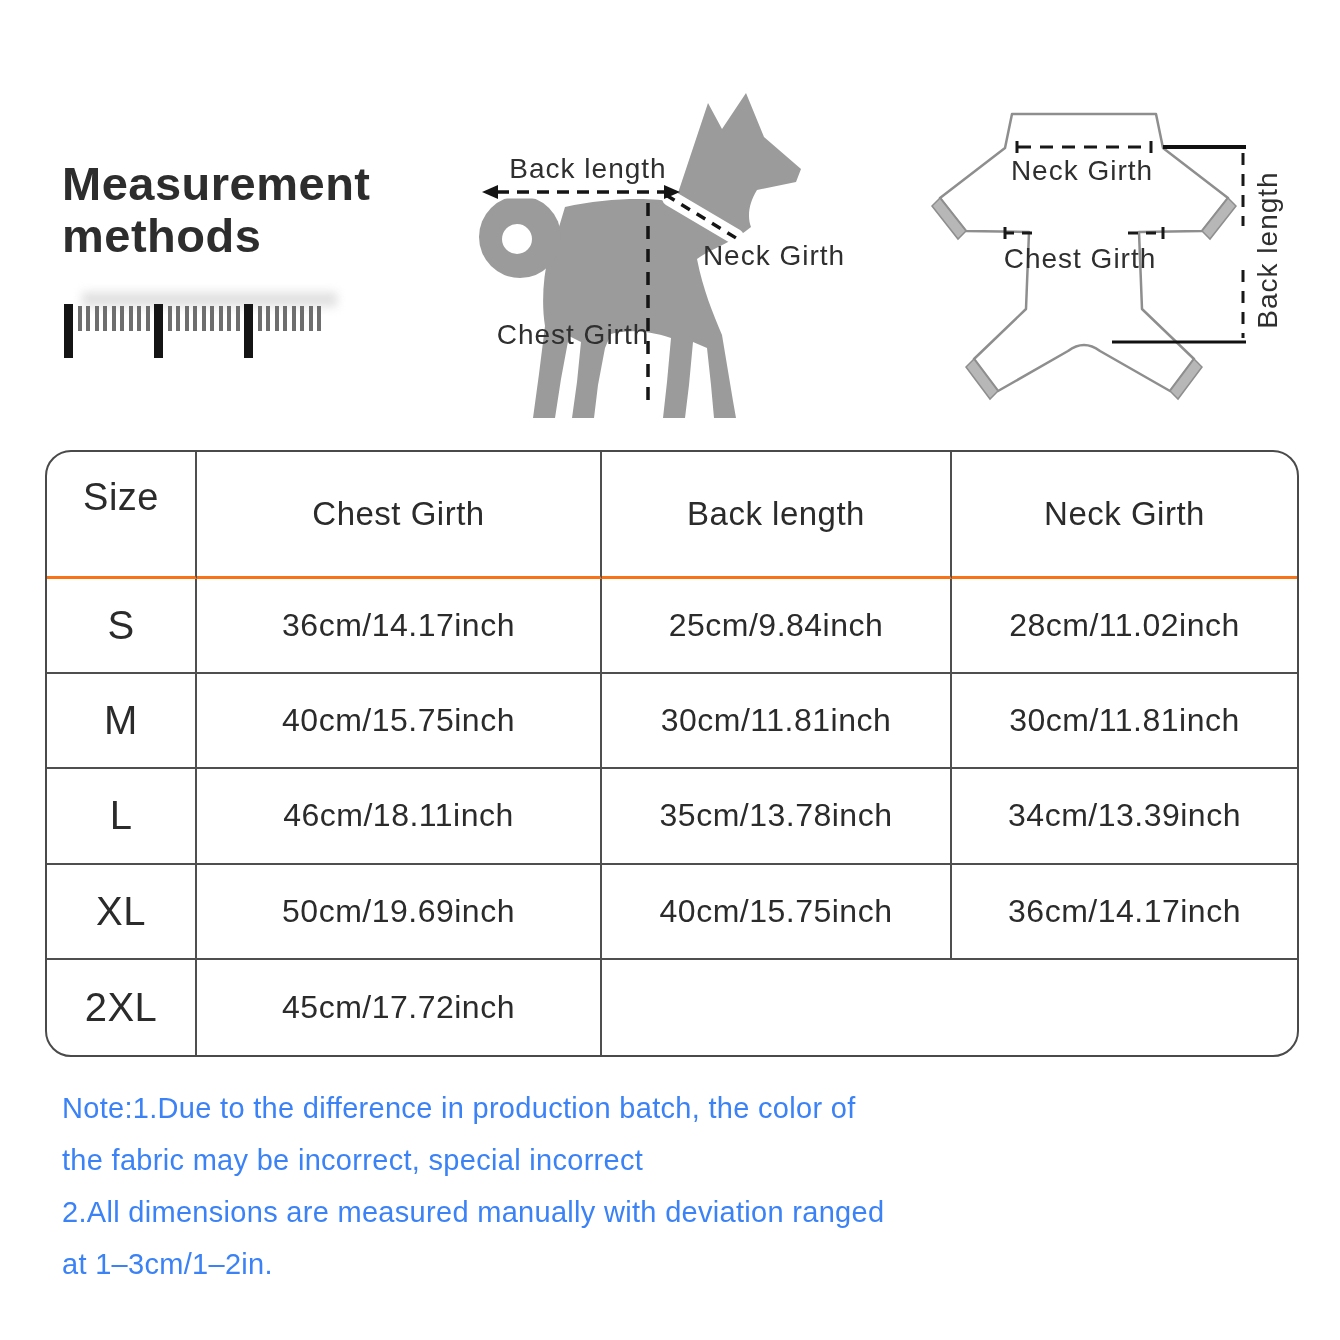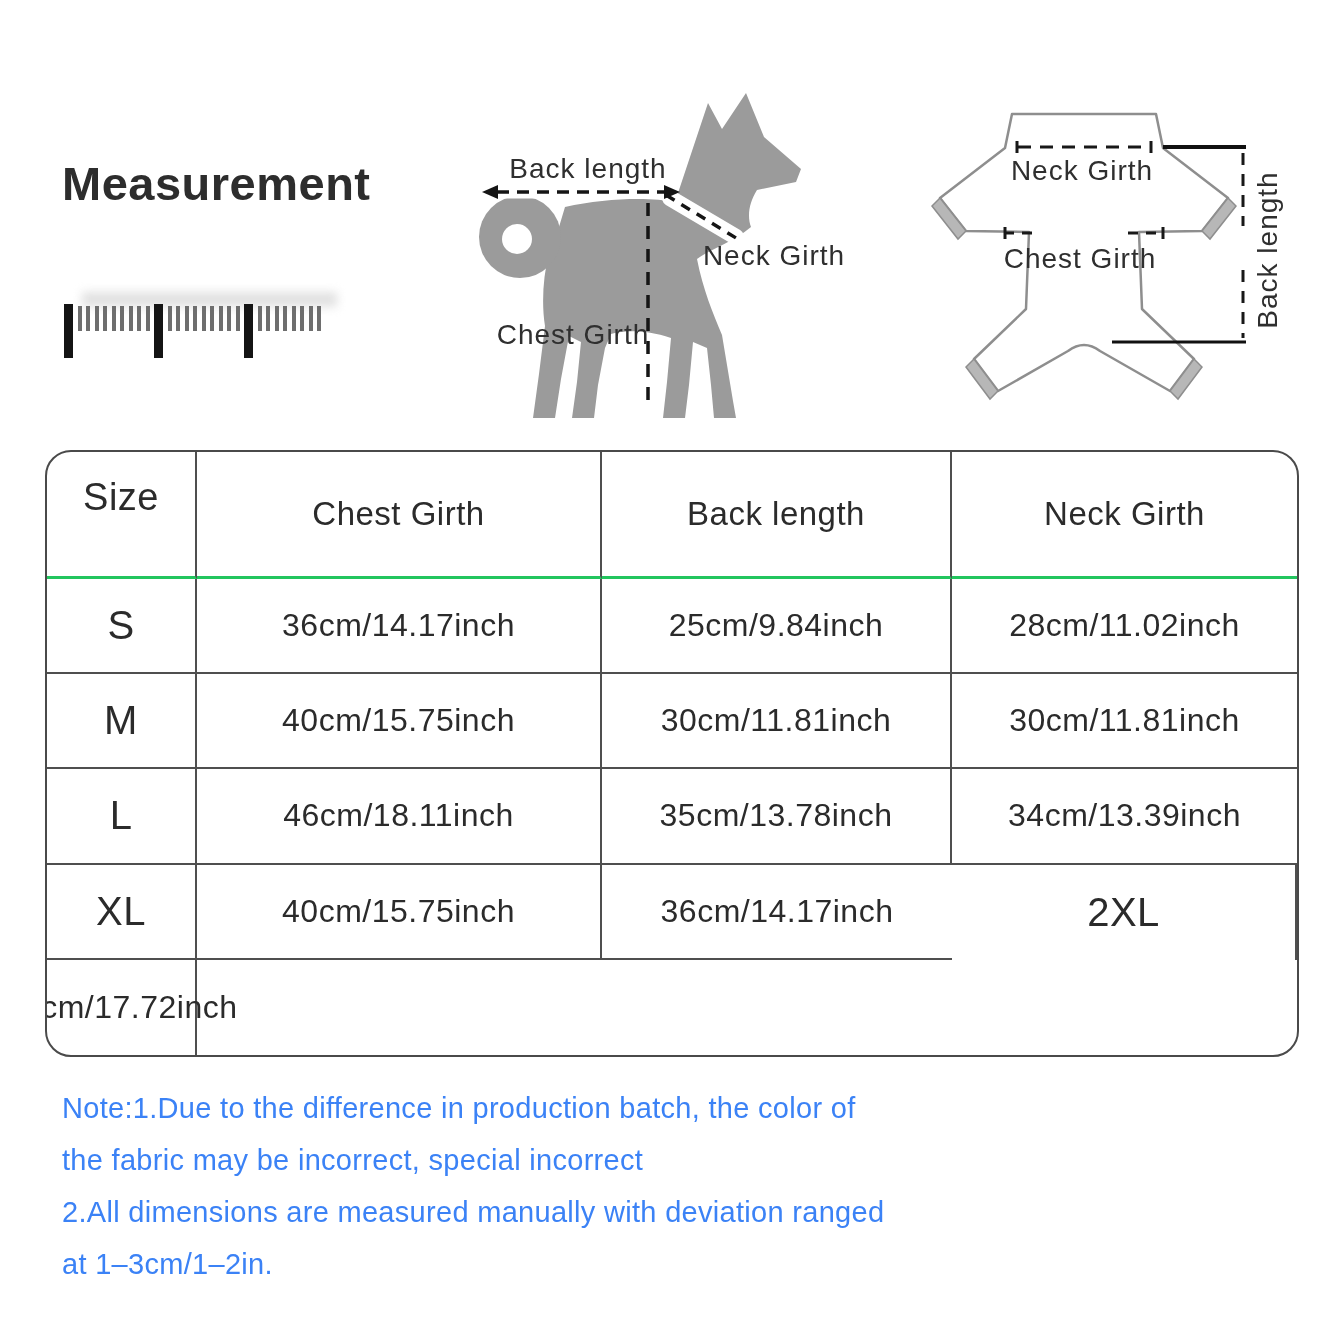--- a/index.html
+++ b/index.html
@@ -27,35 +27,36 @@
     position:absolute;left:45px;top:450px;width:1250px;height:603px;
     border:2.5px solid #4a4a4a;border-radius:26px;overflow:hidden;
     display:grid;grid-template-columns:150px 405px 350px 1fr;
     grid-template-rows:127px repeat(5,1fr);background:#fff;
   }
   .cell{display:flex;align-items:center;justify-content:center;
         border-right:2px solid #4f4f4f;border-bottom:2px solid #4f4f4f;
         font-size:32px;color:#2b2b2b;letter-spacing:.5px;}
   .cell.col-last{border-right:none;}
   .cell.row-last{border-bottom:none;text-align:center;}
-  .cell.head{font-size:33px;border-bottom:3px solid #22c55e;}
+  .cell.head{font-size:33px;border-bottom:3px solid #f97316;}
   .cell.head-size{font-size:38px;align-items:flex-start;padding-top:24px;}
   .cell.size-val{font-size:40px;}
   
   .notes{position:absolute;left:62px;top:1082px;font-size:29px;line-height:52px;
          color:#3b82f6;letter-spacing:.3px;}
   .notes div{white-space:nowrap;}
 </style>
 </head>
 <body>
 
 <div class="canvas">
 
   <div class="title">
     <div>Measurement</div>
+    <div>methods</div>
   </div>
 
   <div class="ruler">
     <div class="ruler-smear"></div>
     <div class="ruler-ticks" id="ruler-ticks">
         <div class="tick big"></div>
         <div class="tick small"></div>
         <div class="tick small"></div>
         <div class="tick small"></div>
         <div class="tick small"></div>
@@ -164,20 +165,21 @@
     <div class="cell">40cm/15.75inch</div>
     <div class="cell">30cm/11.81inch</div>
     <div class="cell col-last">30cm/11.81inch</div>
 
     <div class="cell size-val">L</div>
     <div class="cell">46cm/18.11inch</div>
     <div class="cell">35cm/13.78inch</div>
     <div class="cell col-last">34cm/13.39inch</div>
 
     <div class="cell size-val">XL</div>
+    <div class="cell">50cm/19.69inch</div>
     <div class="cell">40cm/15.75inch</div>
     <div class="cell col-last">36cm/14.17inch</div>
 
     <div class="cell size-val row-last">2XL</div>
     <div class="cell row-last">45cm/17.72inch</div>
   </div>
 
   <div class="notes">
     <div>Note:1.Due to the difference in production batch, the color of</div>
     <div>the fabric may be incorrect, special incorrect</div>

